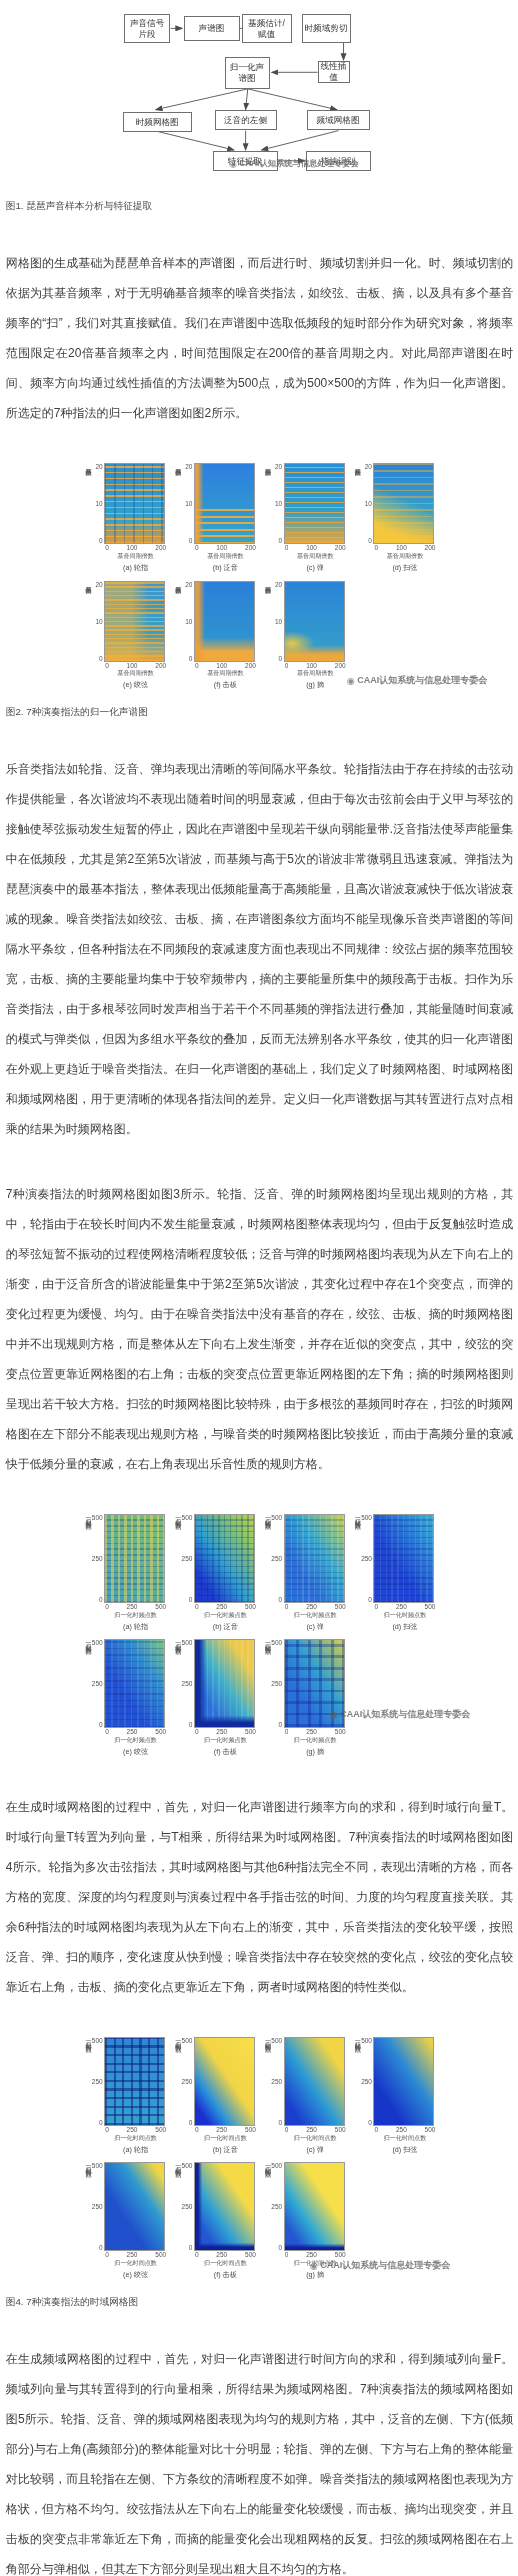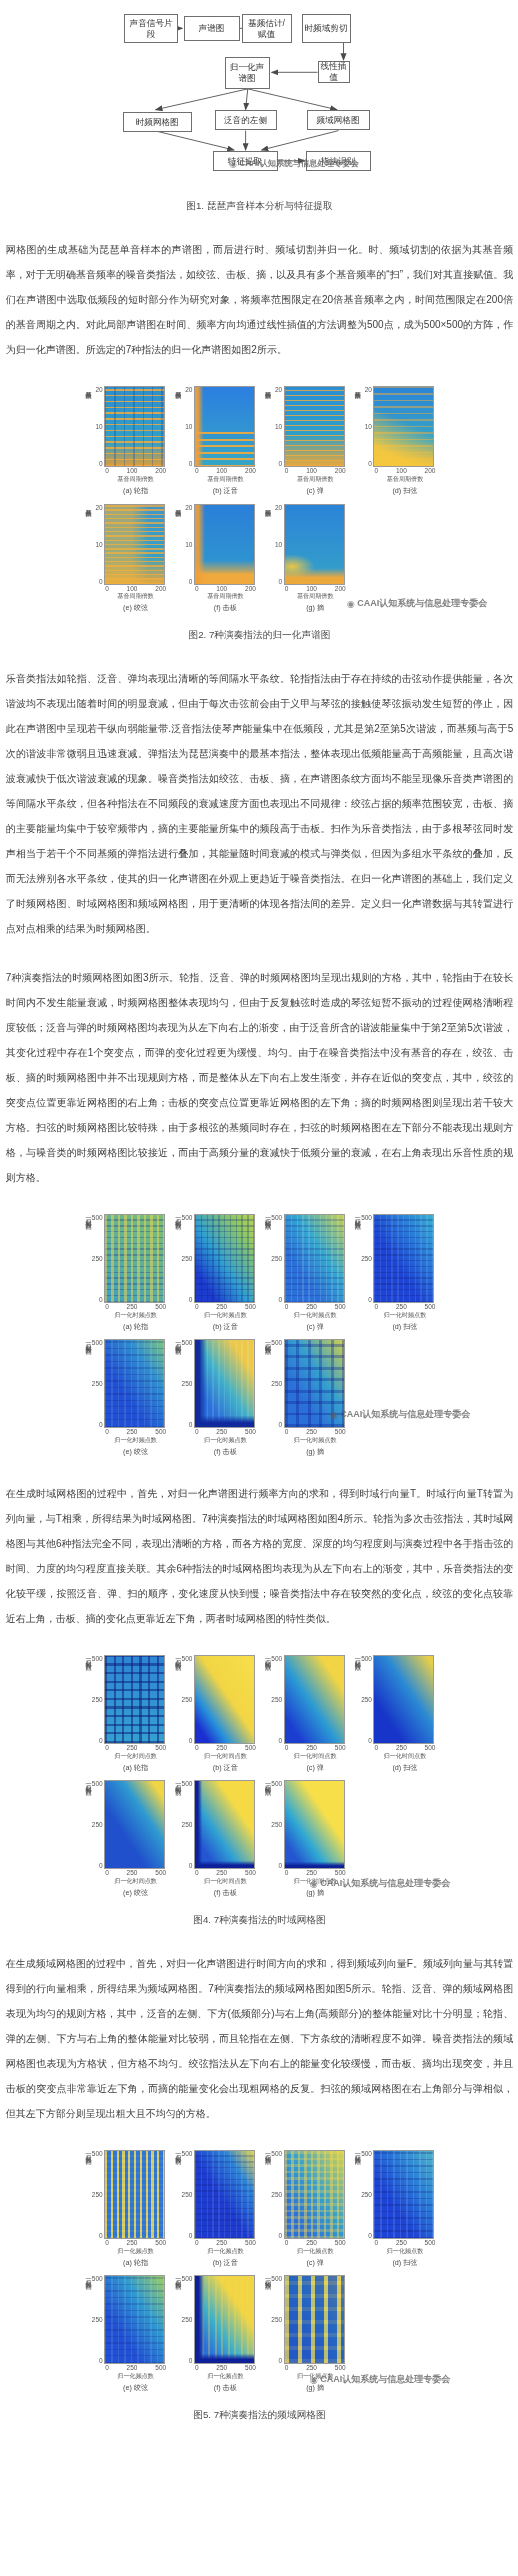--- a/index.html
+++ b/index.html
@@ -1,20 +1,20 @@
 <!DOCTYPE html>
 <html style="font-size:11.5px"><head>
 <meta charset="utf-8">
 <style>
   html,body{margin:0;padding:0;background:#fff;}
   body{font-family:"Liberation Sans","DejaVu Sans",sans-serif;color:#3d3d3d;}
   .page{width:519px;margin:0 auto;padding:4.3px 5.8px 0 5.8px;box-sizing:border-box;}
-  p.body{font-size:10px;line-height:2.5;text-align:justify;margin:24px 0;color:#3d3d3d;}
+  p.body{font-size:12px;line-height:2.5;text-align:justify;margin:35px 0;color:#3d3d3d;}
   figure{margin:7.2px 0;position:relative;}
-  figcaption{text-align:center;font-size:9.7px;color:#4a4a4a;margin:16px 0 4.3px 0;}
+  figcaption{text-align:left;font-size:9.7px;color:#4a4a4a;margin:16px 0 4.3px 0;}
   
   .flowchart{position:relative;width:288px;height:173px;margin:0 auto;}
   .fc-box{position:absolute;border:0.7px solid #6f6f6f;background:#fff;display:flex;align-items:center;justify-content:center;
           text-align:center;font-size:8.6px;line-height:1.3;color:#333;word-break:break-all;padding:1.4px;box-sizing:border-box;}
   .arrows{position:absolute;left:0;top:0;}
   
   .wm{position:absolute;color:rgba(96,96,96,.8);font-size:9px;font-weight:bold;white-space:nowrap;display:flex;align-items:center;gap:2.2px;pointer-events:none;}
   .wm .logo{font-size:9.4px;color:rgba(96,96,96,.7);}
   .wm-f1{left:108px;top:146px;transform:scale(.92);}
   .wm-f2{right:26px;bottom:32px;}
@@ -90,21 +90,21 @@
           <line x1="280" y1="85" x2="216" y2="85" marker-end="url(#ah)"></line>
           <line x1="183" y1="108" x2="55" y2="137" marker-end="url(#ah)"></line>
           <line x1="183" y1="108" x2="180" y2="137" marker-end="url(#ah)"></line>
           <line x1="183" y1="108" x2="307" y2="137" marker-end="url(#ah)"></line>
           <line x1="53" y1="166" x2="164" y2="193" marker-end="url(#ah)"></line>
           <line x1="180" y1="166" x2="180" y2="193" marker-end="url(#ah)"></line>
           <line x1="309" y1="166" x2="202" y2="193" marker-end="url(#ah)"></line>
           <line x1="224" y1="208" x2="262" y2="208" marker-end="url(#ah)"></line>
         </g>
       </svg>
-      <div class="fc-box" style="left:8.6px;top:2.9px;width:54px;height:29px">声音信号片段</div>
+      <div class="fc-box" style="left:8.6px;top:2.9px;width:46px;height:29px">声音信号片段</div>
       <div class="fc-box" style="left:68px;top:5px;width:56px;height:24.5px">声谱图</div>
       <div class="fc-box" style="left:126px;top:2.9px;width:50px;height:29px">基频估计/赋值</div>
       <div class="fc-box" style="left:186px;top:2.9px;width:49px;height:29px">时频域剪切</div>
       <div class="fc-box" style="left:202px;top:50px;width:32px;height:21.6px">线性插值</div>
       <div class="fc-box" style="left:109px;top:46px;width:45px;height:32px">归一化声谱图</div>
       <div class="fc-box" style="left:7.2px;top:101px;width:69px;height:20px">时频网格图</div>
       <div class="fc-box" style="left:99px;top:99px;width:62px;height:20px">泛音的左侧</div>
       <div class="fc-box" style="left:191px;top:99px;width:63px;height:20px">频域网格图</div>
       <div class="fc-box" style="left:97px;top:140px;width:65px;height:20px">特征提取</div>
       <div class="fc-box" style="left:190px;top:140px;width:65px;height:20px">指法识别</div>

